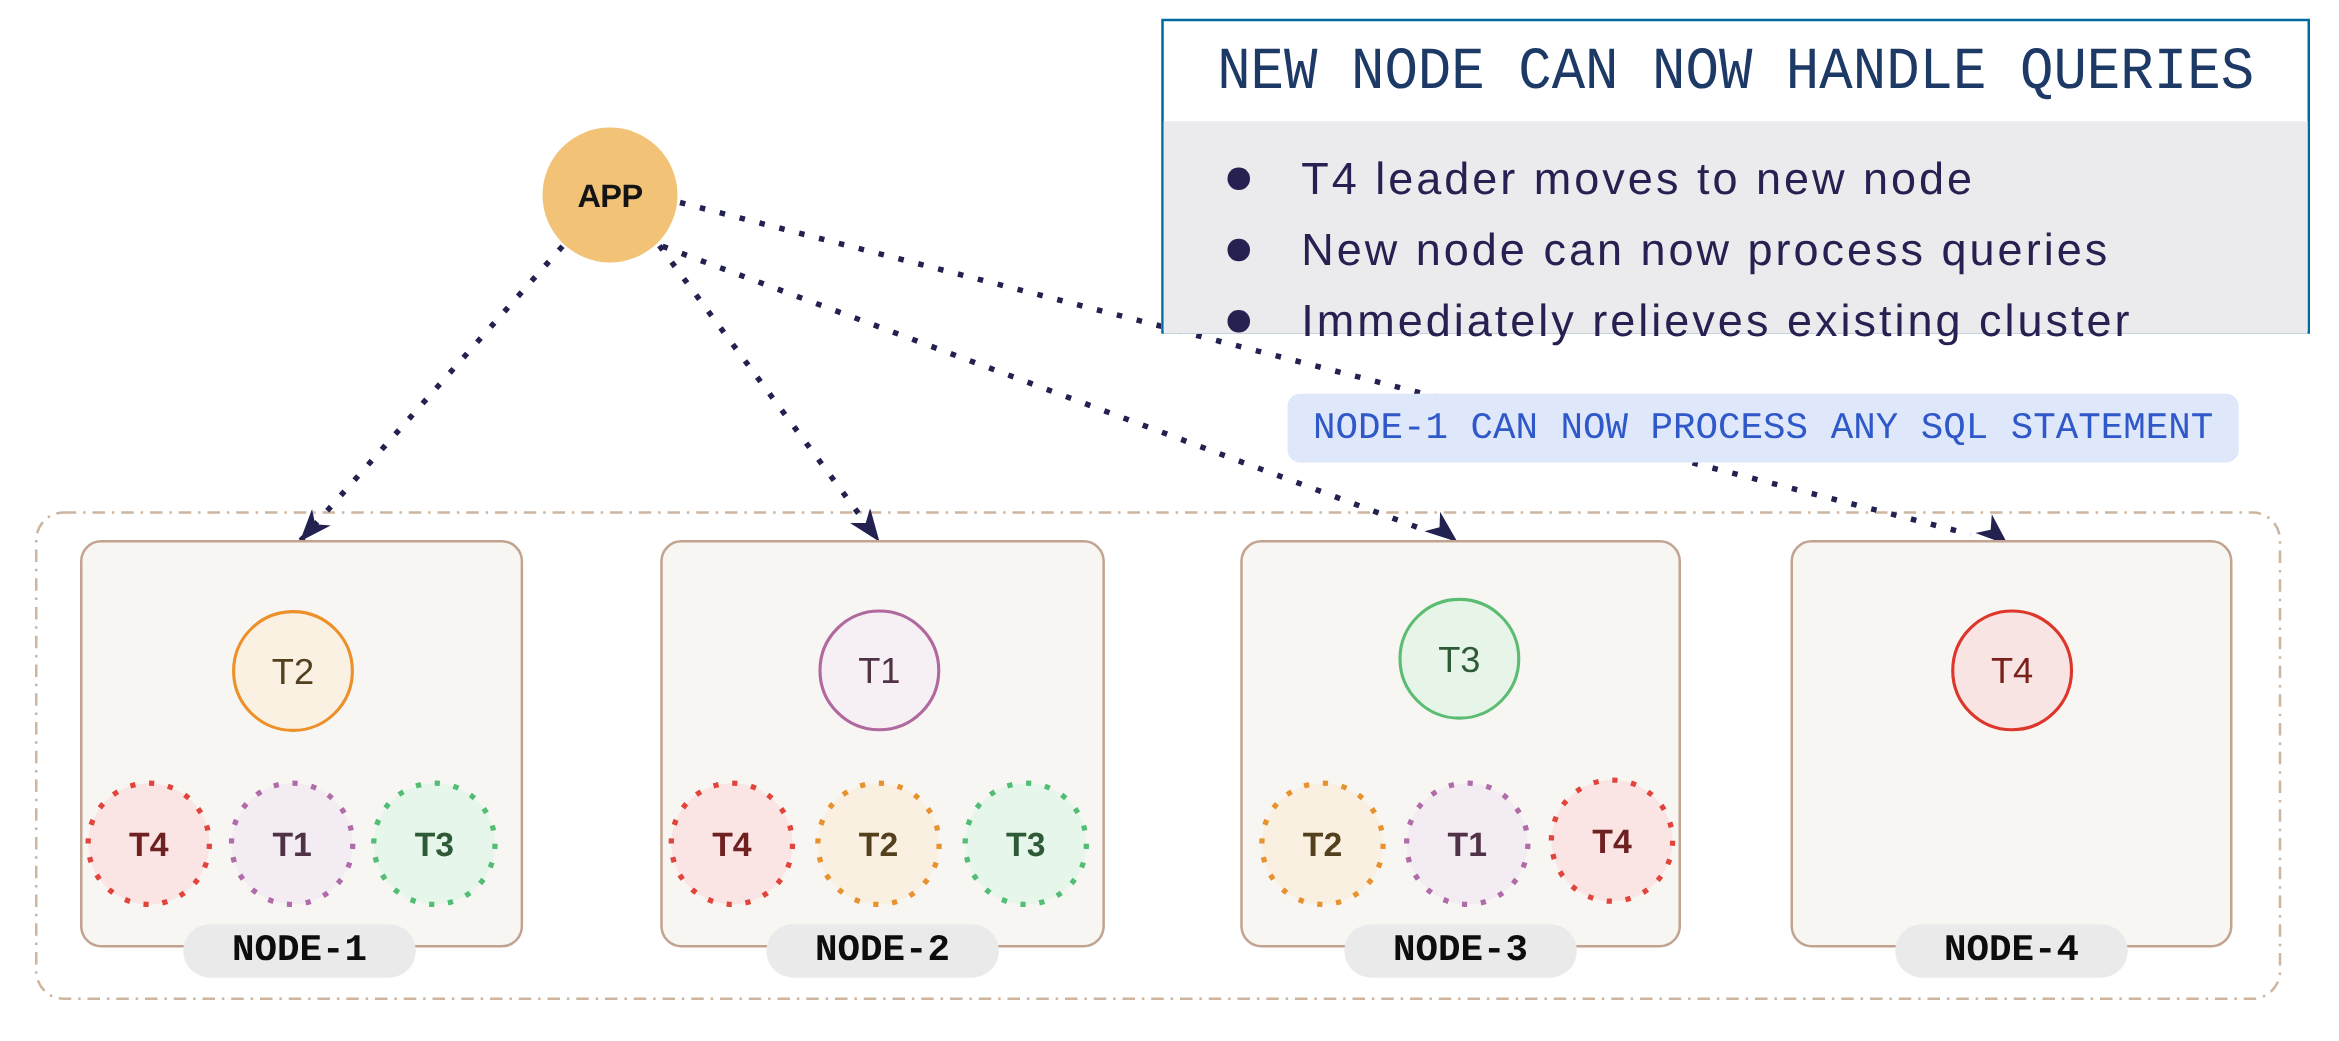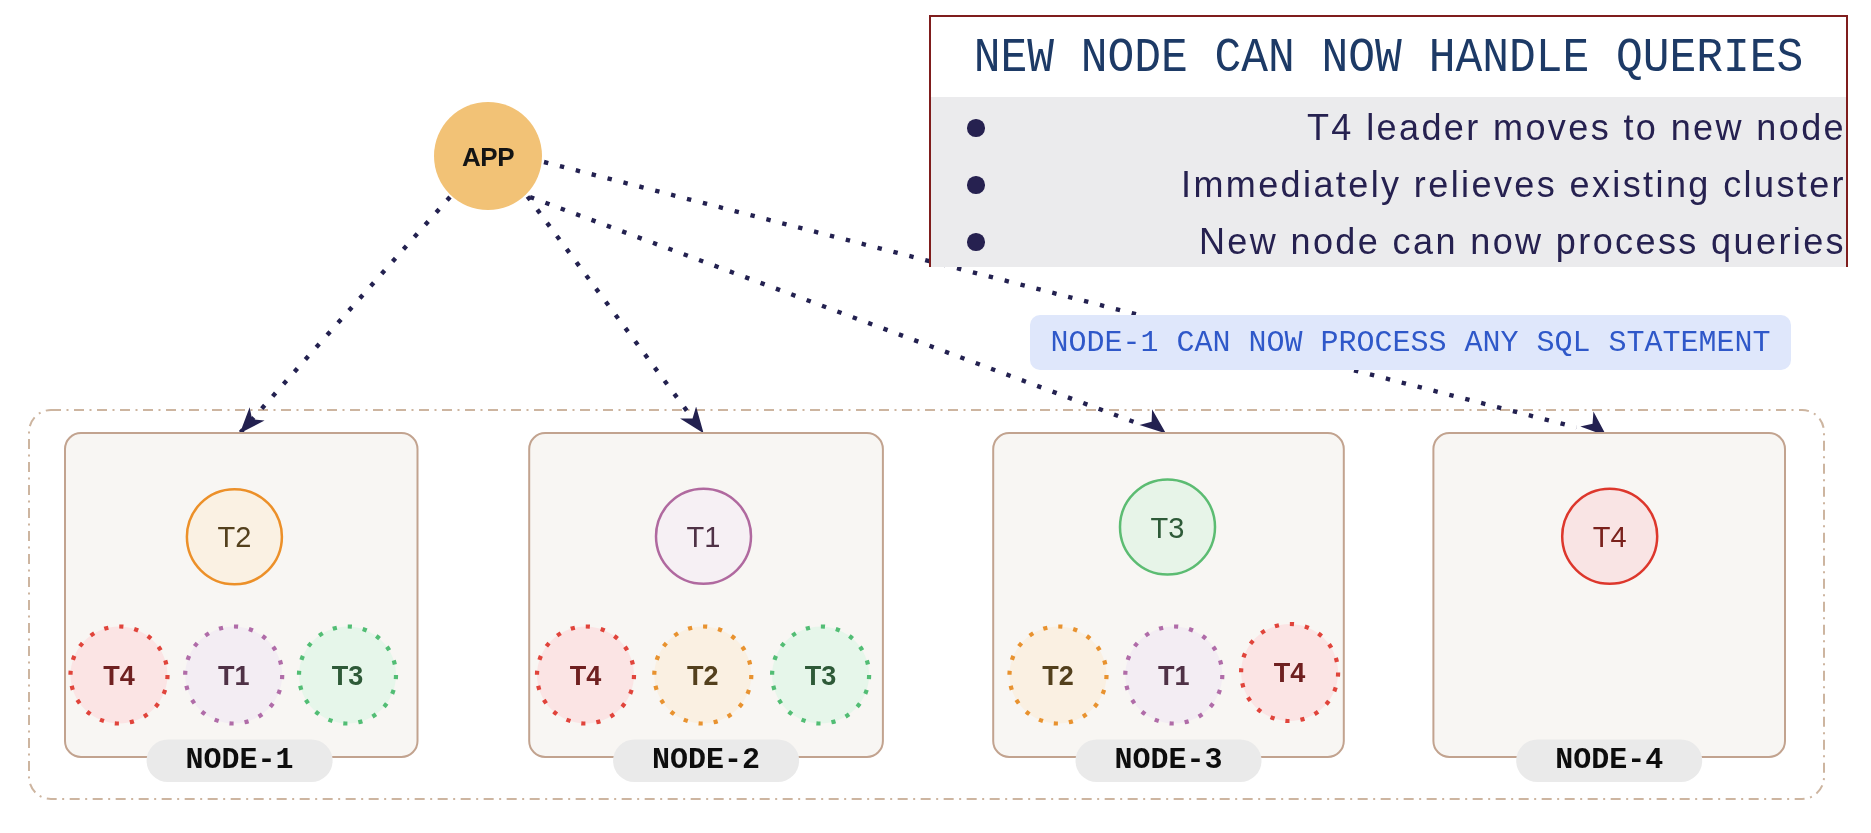--- a/index.html
+++ b/index.html
@@ -1,25 +1,25 @@
 <!DOCTYPE html>
 <html><head>
 <meta charset="utf-8">
 <style>
   html,body{margin:0;padding:0;}
   body{width:1871px;height:833px;position:relative;background:#ffffff;
        font-family:"Liberation Sans",sans-serif;overflow:hidden;}
   #art{position:absolute;left:0;top:0;}
   .ibox{position:absolute;left:929px;top:15px;width:919px;height:252px;
-        border:2px solid #7f1d1d;box-sizing:border-box;background:#ffffff;}
+        border:2px solid #0369a1;box-sizing:border-box;background:#ffffff;}
   .ititle{height:80px;line-height:84px;text-align:center;
         font-family:"Liberation Mono",monospace;font-size:44.6px;color:#1d3a66;
         white-space:nowrap;transform:scaleY(1.07);transform-origin:50% 60%;}
   .ibody{background:#ebebed;height:168px;padding-top:2px;}
-  .ibody ul{margin:0;padding:0;list-style:none;text-align:right;}
+  .ibody ul{margin:15px;padding:0;list-style:none;}
   .ibody li{position:relative;height:57.2px;line-height:57.2px;
         padding-left:95px;font-size:36px;letter-spacing:2.4px;color:#262150;}
   .ibody li::before{content:"";position:absolute;left:36px;top:20px;
         width:17.5px;height:17.5px;border-radius:50%;background:#262150;}
   .blab{position:absolute;left:1030px;top:315px;width:761px;height:55px;
         background:#dfe7fb;border-radius:10px;text-align:center;line-height:56px;
         font-family:"Liberation Mono",monospace;font-size:30px;color:#2f58c9;
         white-space:nowrap;}
 </style>
 </head>
@@ -103,19 +103,19 @@
 
   <circle cx="488" cy="156" r="54" fill="#f2c276"></circle>
   <text x="488" y="165.5" font-family="Liberation Sans, sans-serif" font-weight="bold" font-size="26" text-anchor="middle" fill="#141414" letter-spacing="-0.5">APP</text>
 </svg>
 
 <div class="ibox">
   <div class="ititle">NEW NODE CAN NOW HANDLE QUERIES</div>
   <div class="ibody">
     <ul>
       <li>T4 leader moves to new node</li>
+      <li>New node can now process queries</li>
       <li>Immediately relieves existing cluster</li>
-      <li>New node can now process queries</li>
     </ul>
   </div>
 </div>
 
 <div class="blab">NODE-1 CAN NOW PROCESS ANY SQL STATEMENT</div>
 
 </body></html>

